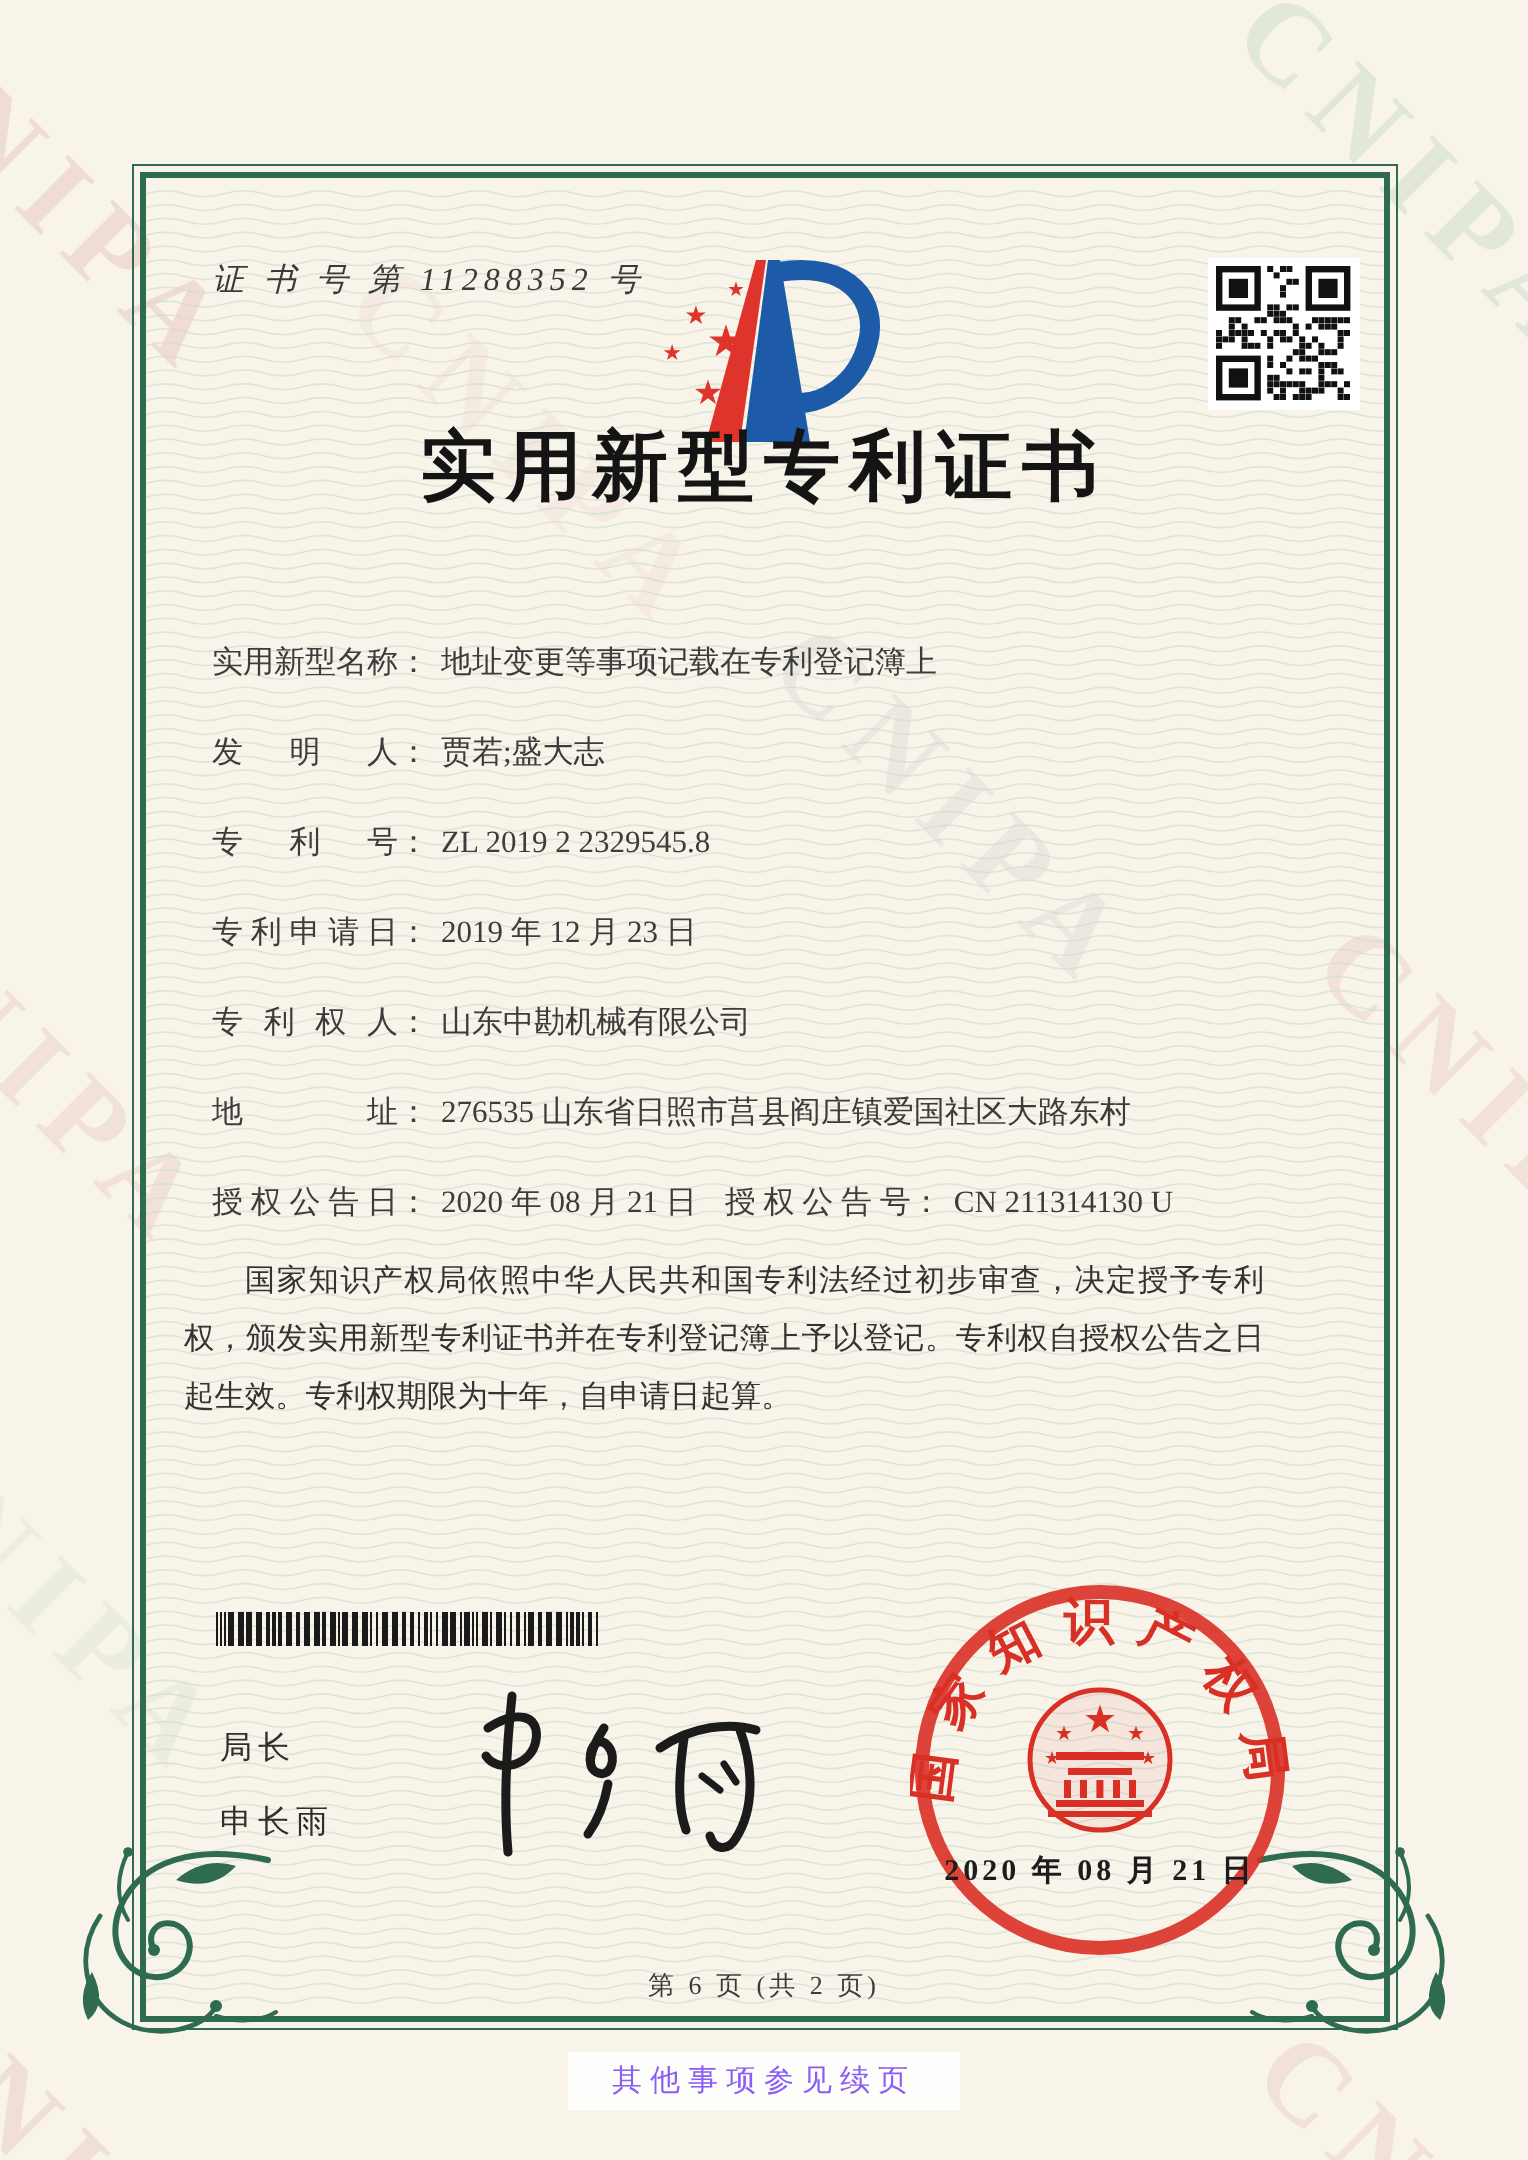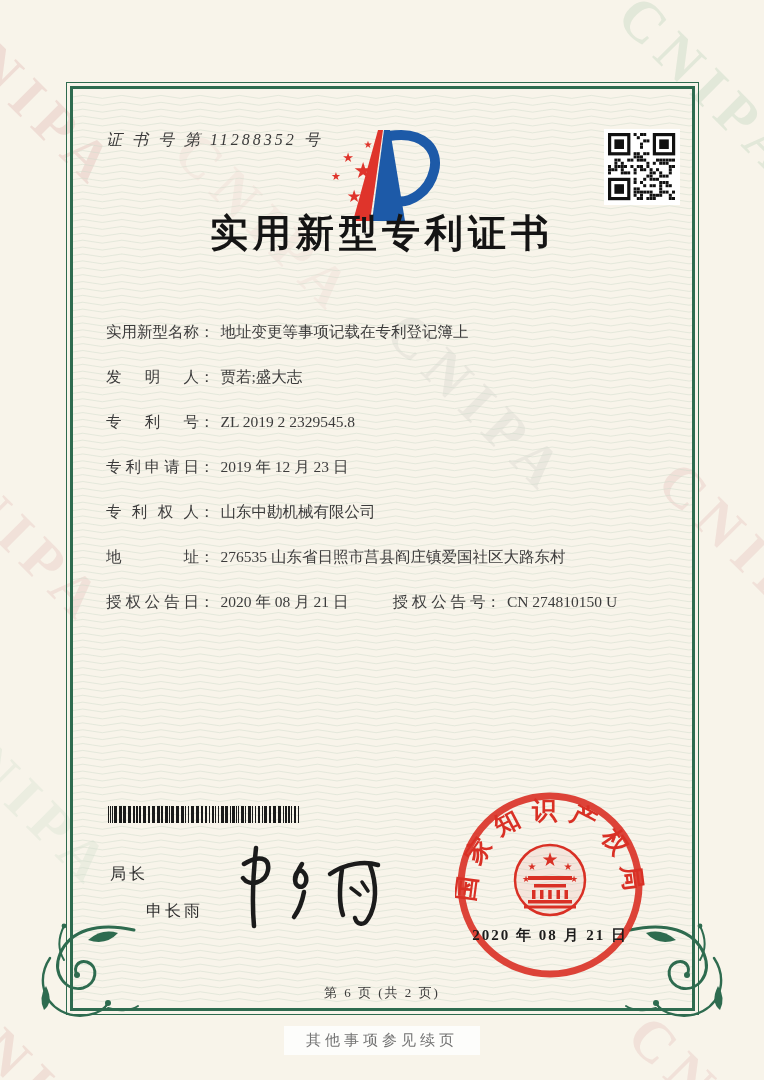--- a/index.html
+++ b/index.html
@@ -23,41 +23,41 @@
   .logo{position:absolute;left:326px;top:124px;}
   .qr-box{position:absolute;left:604px;top:129px;background:#ffffff;padding:4px;line-height:0;}
   .title{position:absolute;left:0;right:0;top:208px;text-align:center;font-size:38px;font-weight:bold;
          letter-spacing:5px;color:#141414;}
 
   
   .fields{position:absolute;left:106px;top:322px;width:530px;font-size:15.5px;color:#3c3c3c;}
   .frow{display:flex;margin-bottom:25px;line-height:20px;white-space:nowrap;font-family:Liberation Serif, serif;}
   .flabel{display:inline-block;width:6em;text-align:justify;text-align-last:justify;}
   .colon{margin-right:6px;}
-  .pair2{margin-left:44px;}
+  .pair2{margin-left:14px;}
 
   
   .paras{position:absolute;left:92px;top:626px;width:540px;font-size:15.2px;line-height:29px;
          color:#333;text-align:justify;}
   .paras p{margin:0;text-indent:2em;}
 
   .barcode{position:absolute;left:108px;top:806px;line-height:0;}
 
   .sig-title{position:absolute;left:110px;top:864px;font-size:16px;letter-spacing:3px;color:#2e2e2e;}
-  .sig-name{position:absolute;left:110px;top:901px;font-size:16px;letter-spacing:3px;color:#2e2e2e;margin-left:36px;}
+  .sig-name{position:absolute;left:110px;top:901px;font-size:16px;letter-spacing:3px;color:#2e2e2e;}
   .sig-script{position:absolute;left:222px;top:840px;}
 
   .seal{position:absolute;left:455px;top:790px;}
   .seal-ring-text{font-size:25px;font-weight:bold;letter-spacing:11px;fill:#d93025;}
   .seal-date{font-size:15px;letter-spacing:2px;fill:#1c1c1c;font-weight:bold;}
 
   .page-num{position:absolute;left:0;right:0;top:984px;text-align:center;font-size:13px;
             letter-spacing:2px;color:#3c3c3c;}
   .note{position:absolute;left:50%;transform:translateX(-50%);top:1026px;background:#fdfdfb;
-        padding:5px 22px;font-size:15px;letter-spacing:4px;color:#737373;white-space:nowrap;}
+        padding:5px 22px;font-size:15px;letter-spacing:4px;color:#8b5cf6;white-space:nowrap;}
 </style>
 </head>
 <body>
 
 <div class="page">
 
   <span class="wm" style="left:-30px;top:-8px;color:rgba(205,130,130,.20);">CNIPA</span>
   <span class="wm" style="left:652px;top:-18px;color:rgba(140,185,150,.20);">CNIPA</span>
   <span class="wm" style="left:208px;top:118px;color:rgba(215,150,150,.10);">CNIPA</span>
   <span class="wm" style="left:420px;top:298px;color:rgba(150,150,150,.12);">CNIPA</span>
@@ -282,25 +282,26 @@
       <span class="flabel">地址</span>
         <span class="colon">：</span>
       <span class="fvalue">276535 山东省日照市莒县阎庄镇爱国社区大路东村</span>
     </div>
     <div class="frow">
       <span class="flabel">授权公告日</span>
         <span class="colon">：</span>
       <span class="fvalue">2020 年 08 月 21 日</span>
       <span class="flabel pair2">授权公告号</span>
         <span class="colon">：</span>
-      <span class="fvalue">CN 274810150 U</span>
+      <span class="fvalue">CN 211314130 U</span>
     </div>
   </div>
 
   <div class="paras">
+    <p>国家知识产权局依照中华人民共和国专利法经过初步审查，决定授予专利权，颁发实用新型专利证书并在专利登记簿上予以登记。专利权自授权公告之日起生效。专利权期限为十年，自申请日起算。</p>
   </div>
 
   <div class="barcode">
     <svg id="bc" width="198" height="17" viewBox="0 0 198 17">
         <g fill="#1a1a1a">
           <rect x="0" y="0" width="1" height="17"></rect>
           <rect x="2" y="0" width="1" height="17"></rect>
           <rect x="4" y="0" width="1" height="17"></rect>
           <rect x="6" y="0" width="3" height="17"></rect>
           <rect x="11" y="0" width="3" height="17"></rect>

